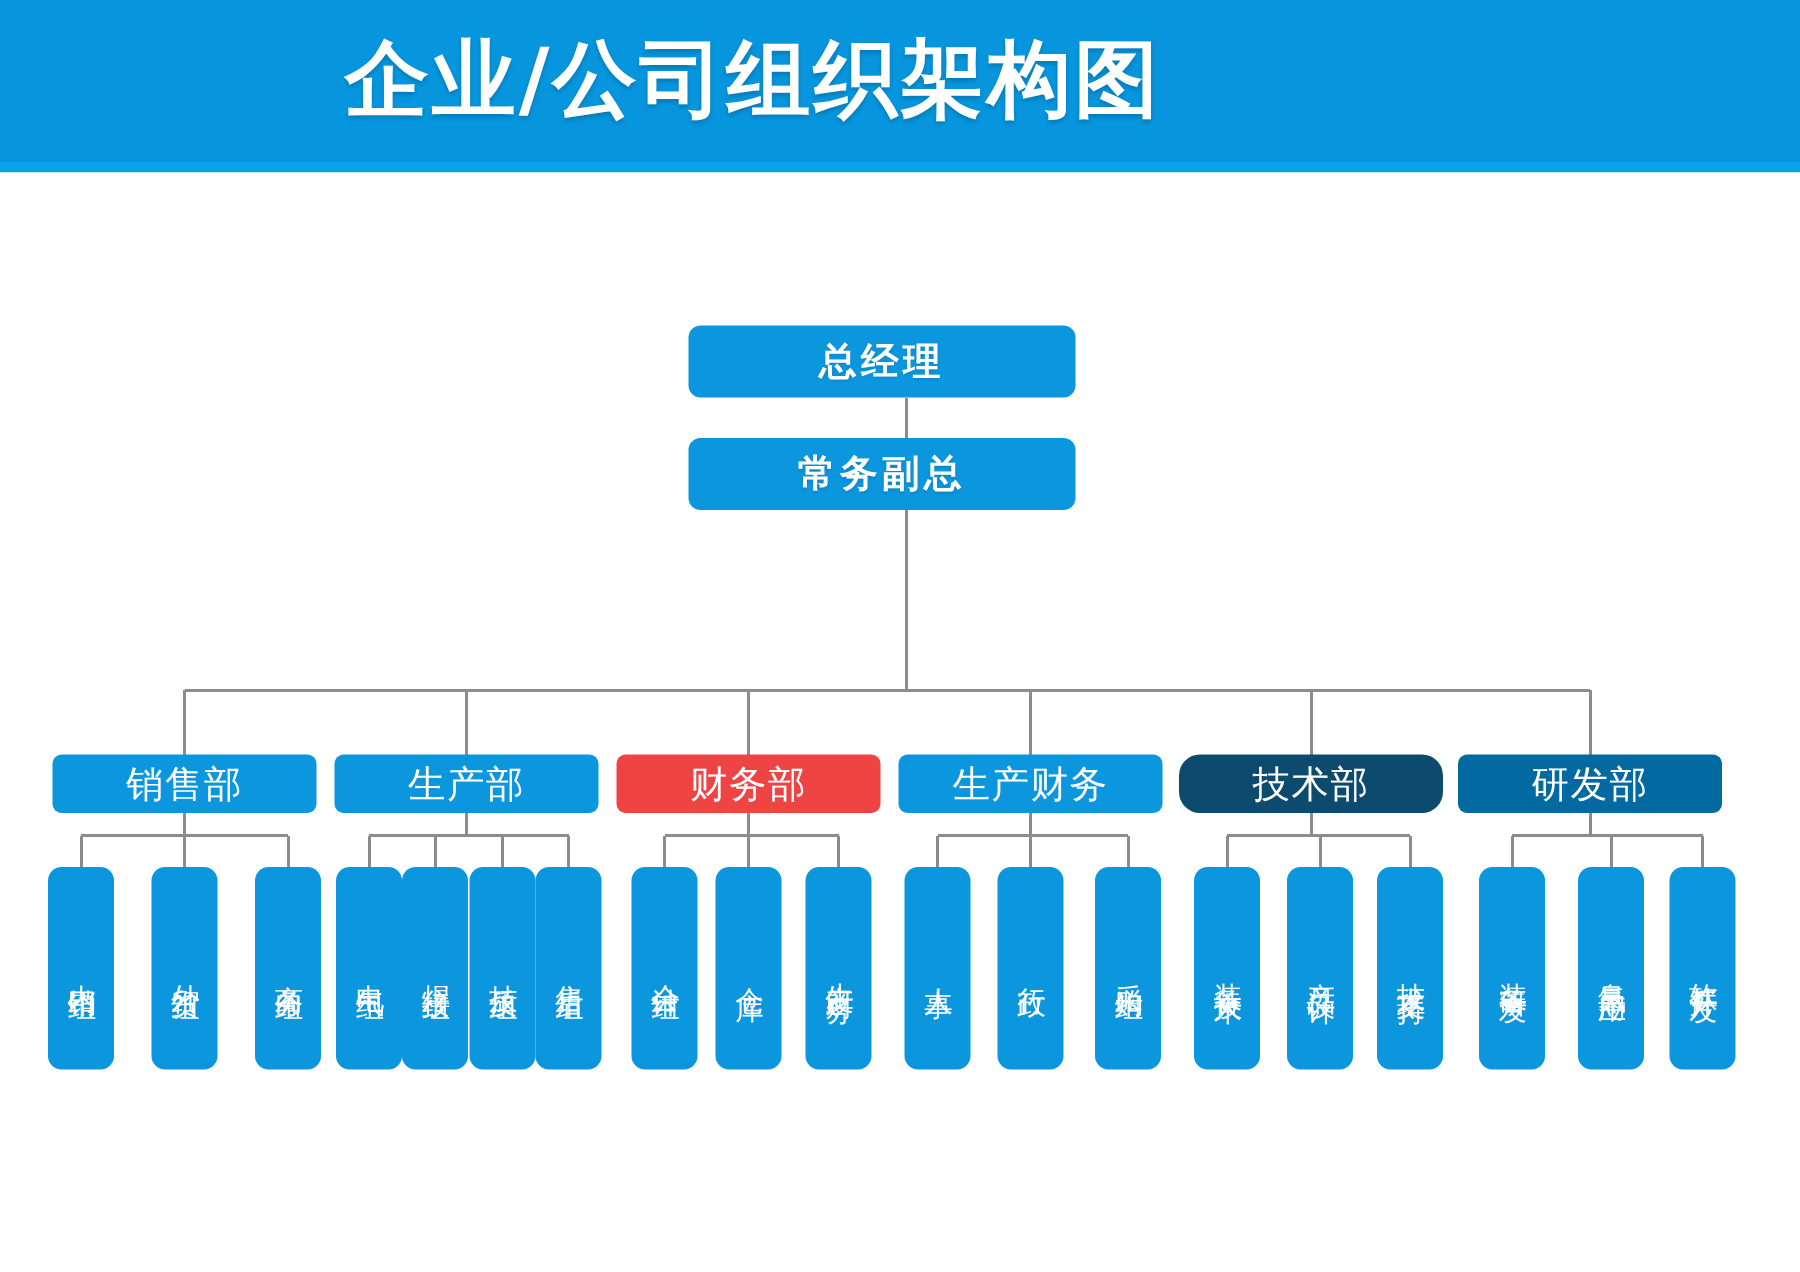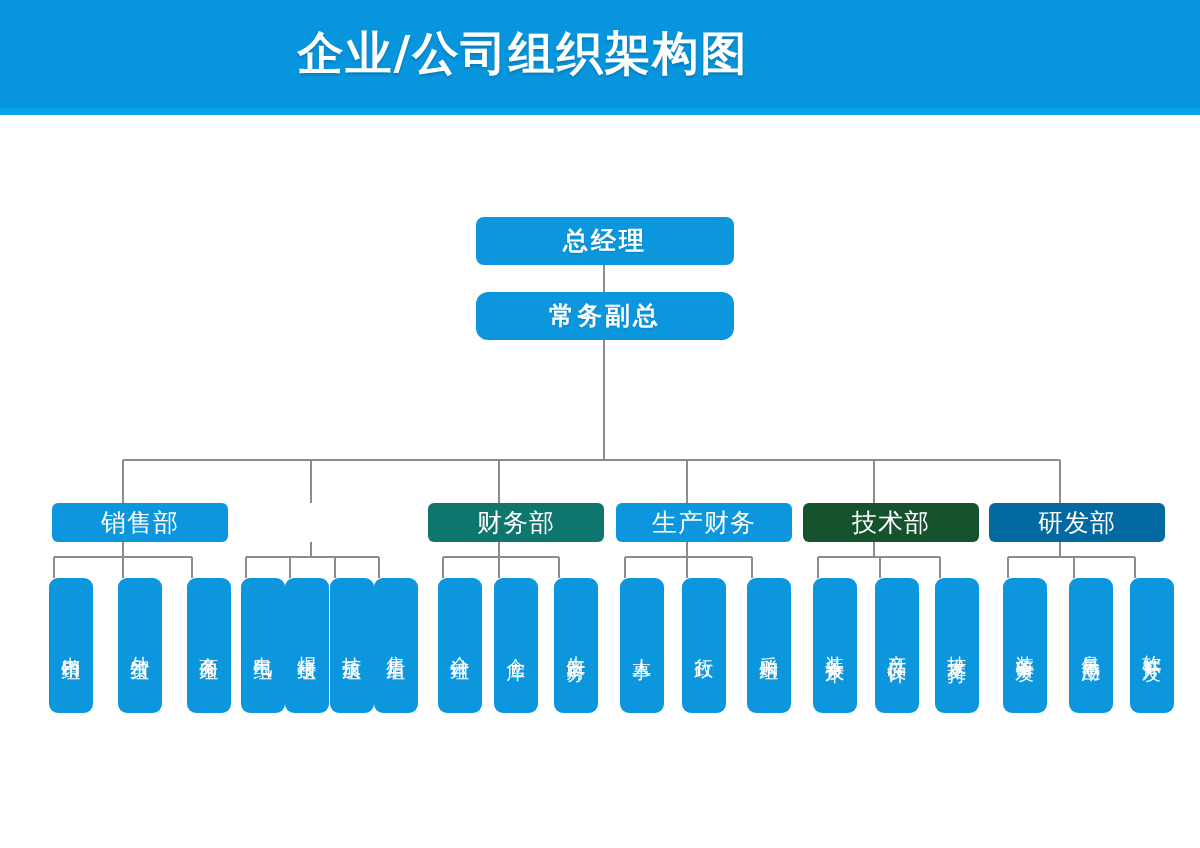--- a/index.html
+++ b/index.html
@@ -27,26 +27,25 @@
   #page-title {
     position: absolute;
     left: 0;
     top: 0;
     width: 1004px;
     height: 108px;
     display: flex;
     align-items: center;
     justify-content: center;
     color: #ffffff;
-    font-size: 46px;
+    font-size: 56px;
     font-weight: bold;
     letter-spacing: 2px;
     white-space: nowrap;
     text-shadow: 0 2px 3px rgba(0,0,0,0.18);
-    padding-left: 21px;
   }
   #header-underline {
     position: absolute;
     left: 0;
     top: 108px;
     width: 1200px;
     height: 7px;
     background: #0aa2e8;
   }
 
@@ -75,21 +74,20 @@
     position: absolute;
     background: #0b96de;
     color: #ffffff;
     border-radius: 7px;
     display: flex;
     align-items: center;
     justify-content: center;
     box-sizing: border-box;
     text-align: center;
     line-height: 1.12;
-    margin-left: 17px;
   }
 
   .node-exec {
     width: 258px;
     height: 48px;
     font-size: 25px;
     font-weight: bold;
     border-radius: 8px;
     letter-spacing: 3px;
     text-shadow: 0 1px 2px rgba(0,0,0,0.12);
@@ -175,30 +173,31 @@
       <line x1="1060" y1="427" x2="1060" y2="442"></line>
       <line x1="1008" y1="442" x2="1135" y2="442"></line>
       <line x1="1008" y1="442" x2="1008" y2="463"></line>
       <line x1="1074" y1="442" x2="1074" y2="463"></line>
       <line x1="1135" y1="442" x2="1135" y2="463"></line>
     </g>
   </svg>
 
   <div class="node node-exec" style="left: 459px; top: 102px; background: rgb(11, 150, 222); color: rgb(255, 255, 255);">总经理</div>
 
-  <div class="node node-exec" style="left: 459px; top: 177px; background: rgb(11, 150, 222); color: rgb(255, 255, 255); border-radius: 12px;">常务副总</div>
+  <div class="node node-exec" style="left: 459px; top: 177px; background: rgb(11, 150, 222); color: rgb(255, 255, 255);">常务副总</div>
 
   <div class="node node-dept" style="left: 35px; top: 388px; background: rgb(11, 150, 222); color: rgb(255, 255, 255);">销售部</div>
 
-
-  <div class="node node-dept" style="left: 411px; top: 388px; background: #0f766e; color: rgb(255, 255, 255);">财务部</div>
+  <div class="node node-dept" style="left: 223px; top: 388px; background: rgb(11, 150, 222); color: rgb(255, 255, 255);">生产部</div>
+
+  <div class="node node-dept" style="left: 411px; top: 388px; background: #ef4444; color: rgb(255, 255, 255);">财务部</div>
 
   <div class="node node-dept" style="left: 599px; top: 388px; background: rgb(11, 150, 222); color: rgb(255, 255, 255);">生产财务</div>
 
-  <div class="node node-dept" style="left: 786px; top: 388px; background: #14532d; color: rgb(255, 255, 255);">技术部</div>
+  <div class="node node-dept" style="left: 786px; top: 388px; background: #0c4a6e; color: rgb(255, 255, 255); border-radius: 14px;">技术部</div>
 
   <div class="node node-dept" style="left: 972px; top: 388px; background: #0369a1; color: rgb(255, 255, 255);">研发部</div>
 
   <div class="node node-leaf" style="left: 32px; top: 463px; background: rgb(11, 150, 222); color: rgb(255, 255, 255);">内销组</div>
 
   <div class="node node-leaf" style="left: 101px; top: 463px; background: rgb(11, 150, 222); color: rgb(255, 255, 255);">外贸组</div>
 
   <div class="node node-leaf" style="left: 170px; top: 463px; background: rgb(11, 150, 222); color: rgb(255, 255, 255);">商务组</div>
 
   <div class="node node-leaf" style="left: 224px; top: 463px; background: rgb(11, 150, 222); color: rgb(255, 255, 255);">电气组</div>

